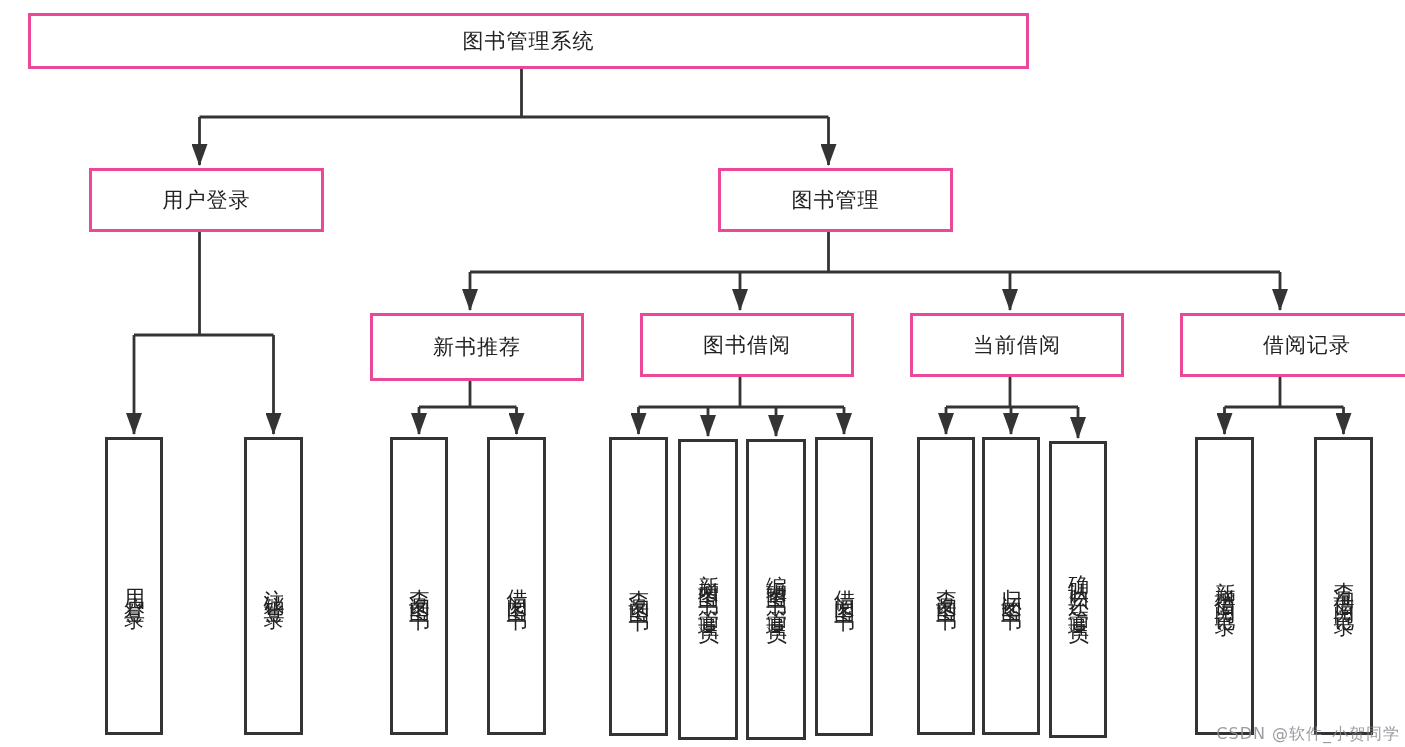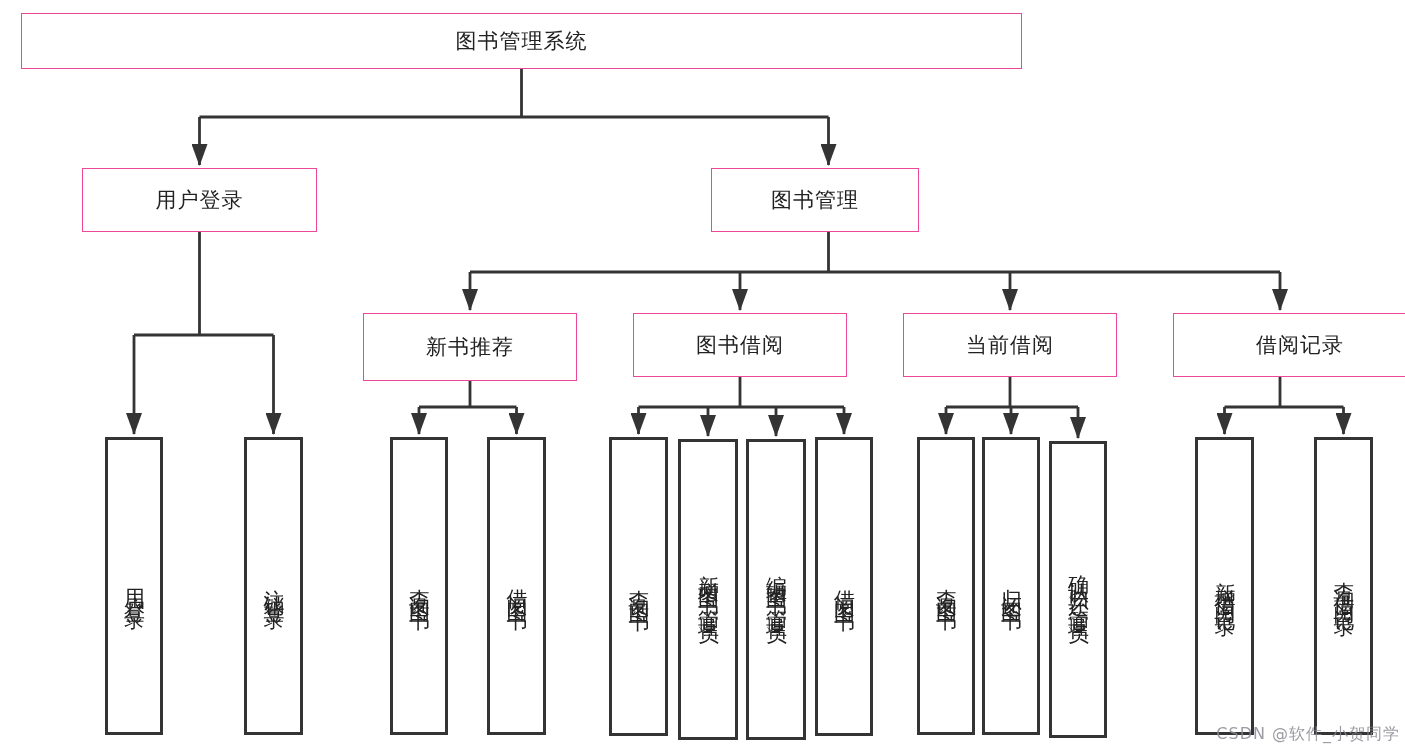--- a/index.html
+++ b/index.html
@@ -2,36 +2,36 @@
 <html><head>
 <meta charset="utf-8">
 <style>
   html,body{margin:0;padding:0;background:#ffffff;}
   #canvas{
     position:relative;width:1405px;height:747px;background:#ffffff;overflow:hidden;
     font-family:"DejaVu Sans","Liberation Sans",sans-serif;color:#222222;
   }
   #wires{position:absolute;left:0;top:0;z-index:1;}
   .hbox{
-    position:absolute;box-sizing:border-box;background:#ffffff;border:1px solid #ec4899;
+    position:absolute;box-sizing:border-box;background:#ffffff;border:3px solid #ec4899;
     display:flex;align-items:center;justify-content:center;z-index:2;
-    font-size:21px;letter-spacing:1px;color:#222222;
+    font-size:21px;letter-spacing:1px;color:#222222;margin-left:7px;
   }
   .vbox{
     position:absolute;box-sizing:border-box;background:#ffffff;border:3px solid #343434;
     display:flex;align-items:center;justify-content:center;z-index:2;
   }
   .vtext{
     writing-mode:vertical-rl;text-orientation:mixed;white-space:nowrap;
     font-size:21px;letter-spacing:7px;color:#222222;line-height:1;
   }
   
   #n-root{left:21px;top:13px;width:1001px;height:56px;}
   #n-user-login{left:82px;top:168px;width:235px;height:64px;}
-  #n-book-mgmt{left:711px;top:168px;width:208px;height:64px;}
+  #n-book-mgmt{left:711px;top:168px;width:235px;height:64px;}
   #n-new-books{left:363px;top:313px;width:214px;height:68px;}
   #n-book-borrow{left:633px;top:313px;width:214px;height:64px;}
   #n-current-borrow{left:903px;top:313px;width:214px;height:64px;}
   #n-borrow-records{left:1173px;top:313px;width:254px;height:64px;align-items:center;}
   #lf1{left:105px;top:437px;width:58px;height:298px;}
   #lf2{left:244px;top:437px;width:59px;height:298px;}
   #lf3{left:390px;top:437px;width:58px;height:298px;}
   #lf4{left:487px;top:437px;width:59px;height:298px;}
   #lf5{left:609px;top:437px;width:59px;height:299px;}
   #lf6{left:678px;top:439px;width:60px;height:301px;}

